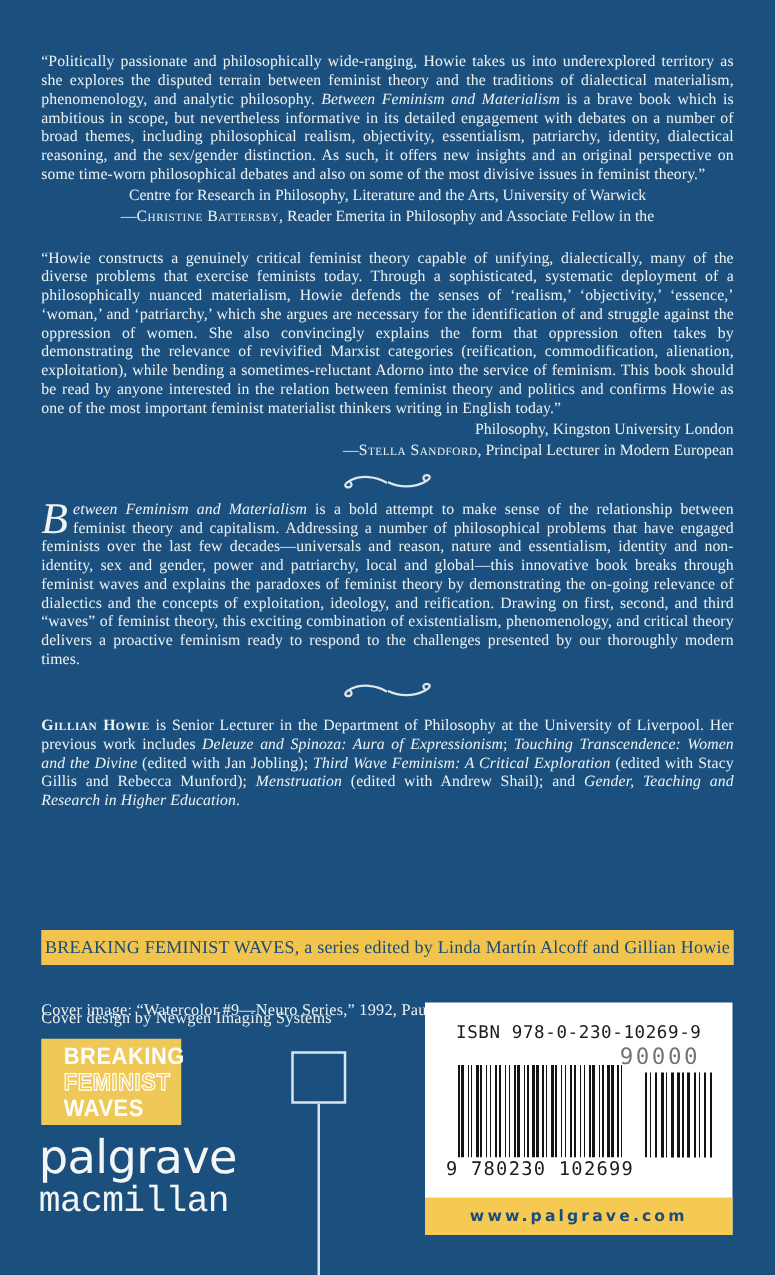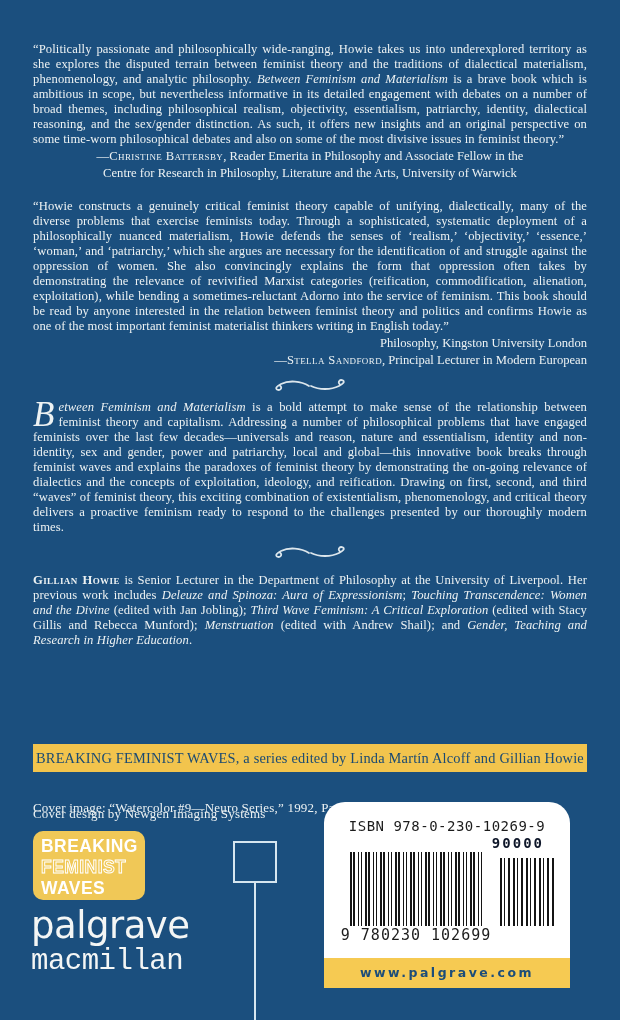--- a/index.html
+++ b/index.html
@@ -37,22 +37,22 @@
   .banner{
     position:absolute; left:33px; top:744px; width:554px; height:28px;
     background:var(--yellow); color:var(--banner-text);
     font-size:14.4px; line-height:28px; text-align:center; letter-spacing:.2px;
   }
   .credit{position:absolute; left:33px; font-size:13px; color:var(--text); letter-spacing:.2px;}
   .credit1{top:800px;}
   .credit2{top:806px;}
   .series-logo{
     position:absolute; left:33px; top:831px; width:112px; height:69px;
-    background:var(--logo-yellow); box-sizing:border-box; padding:4px 0 0 8px;
-    font-family:"Liberation Sans", sans-serif; font-weight:bold;border-radius:10px;
+    background:var(--logo-yellow); box-sizing:border-box; padding:4px 0 0 18px;
+    font-family:"Liberation Sans", sans-serif; font-weight:bold;
   }
   .series-logo div{
     font-size:19px; line-height:21px; color:#fff; letter-spacing:.5px;
     transform:scaleX(.92); transform-origin:left;
     white-space:nowrap;
   }
   .series-logo .outline{
     color:transparent; -webkit-text-stroke:1px #ffffff;
   }
   .publisher{
@@ -63,34 +63,32 @@
   .publisher .mm{font-size:29px; line-height:31px; letter-spacing:-.5px;font-family:Liberation Mono, monospace;}
   .plumb-square{
     position:absolute; left:233px; top:841px; width:44px; height:42px;
     border:2px solid var(--line); box-sizing:border-box;
   }
   .plumb-line{
     position:absolute; left:254px; top:883px; width:2px; height:137px;
     background:var(--line);
   }
   .barcode-box{
-    position:absolute; left:324px; top:802px; width:246px; height:186px;
+    position:absolute; left:340px; top:802px; width:246px; height:186px;
     background:#ffffff;
-    border-radius:21px;
   }
   .isbn-label{
     position:absolute; top:16px; left:0; width:100%; text-align:center;
     font-family:"DejaVu Sans Mono", monospace; font-size:14px; color:#1c1c1c;
     letter-spacing:.5px;
   }
   .price-code{
     position:absolute; top:33px; right:26px;
-    font-family:"DejaVu Sans Mono", monospace; font-size:14px; color:#0f172a;
+    font-family:"DejaVu Sans Mono", monospace; font-size:18px; color:#737373;
     letter-spacing:2px;
-    font-weight:bold;
   }
   .bars-main{
     position:absolute; left:26px; top:50px; width:132px; height:74px;
     background:repeating-linear-gradient(90deg,
       var(--bar) 0 2px, #fff 2px 3px, var(--bar) 3px 5px, #fff 5px 8px,
       var(--bar) 8px 9px, #fff 9px 11px, var(--bar) 11px 12px, #fff 12px 15px);
   }
   .bars-supp{
     position:absolute; left:176px; top:56px; width:54px; height:68px;
     background:repeating-linear-gradient(90deg,
@@ -110,22 +108,22 @@
   }
 </style>
 </head>
 <body>
 
 <div class="page">
 
   <div class="content">
 
     <p class="para"><span>“Politically passionate and philosophically wide-ranging, Howie takes us into underexplored territory as she explores the disputed terrain between feminist theory and the traditions of dialectical materialism, phenomenology, and analytic philosophy. </span><span class="it">Between Feminism and Materialism</span><span> is a brave book which is ambitious in scope, but nevertheless informative in its detailed engagement with debates on a number of broad themes, including philosophical realism, objectivity, essentialism, patriarchy, identity, dialectical reasoning, and the sex/gender distinction. As such, it offers new insights and an original perspective on some time-worn philosophical debates and also on some of the most divisive issues in feminist theory.”</span></p>
+    <div class="attr center"><span>Centre for Research in Philosophy, Literature and the Arts, University of Warwick</span></div>
     <div class="attr center"><span>—</span><span class="sc">Christine Battersby</span><span>, Reader Emerita in Philosophy and Associate Fellow in the</span></div>
-    <div class="attr center"><span>Centre for Research in Philosophy, Literature and the Arts, University of Warwick</span></div>
 
     <p class="para gap18"><span>“Howie constructs a genuinely critical feminist theory capable of unifying, dialectically, many of the diverse problems that exercise feminists today. Through a sophisticated, systematic deployment of a philosophically nuanced materialism, Howie defends the senses of ‘realism,’ ‘objectivity,’ ‘essence,’ ‘woman,’ and ‘patriarchy,’ which she argues are necessary for the identification of and struggle against the oppression of women. She also convincingly explains the form that oppression often takes by demonstrating the relevance of revivified Marxist categories (reification, commodification, alienation, exploitation), while bending a sometimes-reluctant Adorno into the service of feminism. This book should be read by anyone interested in the relation between feminist theory and politics and confirms Howie as one of the most important feminist materialist thinkers writing in English today.”</span></p>
     <div class="attr right"><span>Philosophy, Kingston University London</span></div>
     <div class="attr right"><span>—</span><span class="sc">Stella Sandford</span><span>, Principal Lecturer in Modern European</span></div>
 
     <svg class="flourish" viewBox="0 0 86 14">
       <g fill="none" stroke="#dce6ec" stroke-width="1.8" stroke-linecap="round">
         <path d="M42 8 C34 3 22 2 14 6 C10 8 8 10 10 11.5 C13 13 16 10 13 7.5"></path>
         <path d="M44 8 C52 12 64 12 72 8 C76 6 78 4 76 2.5 C73 1 70 4 73 6.5"></path>
       </g>

